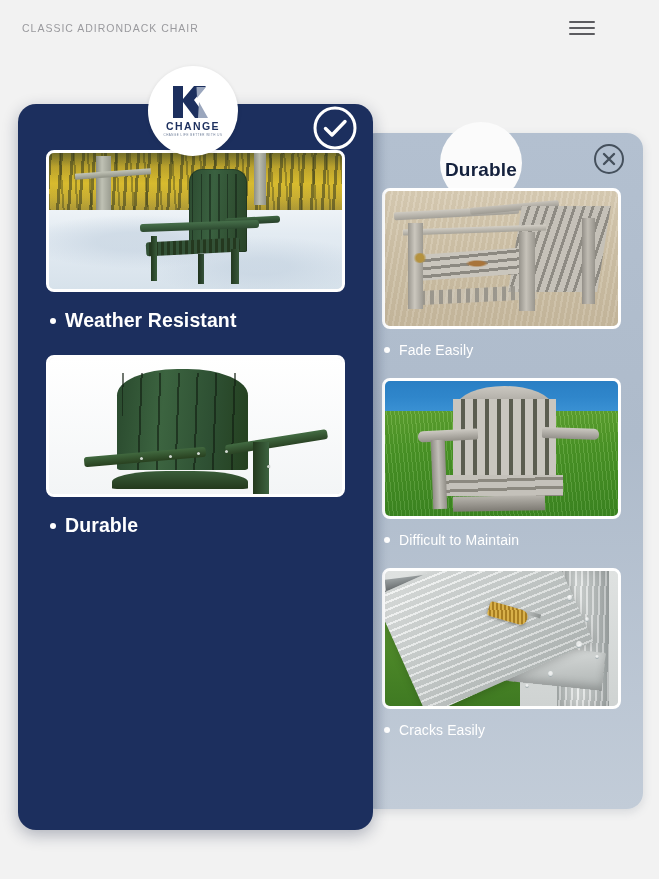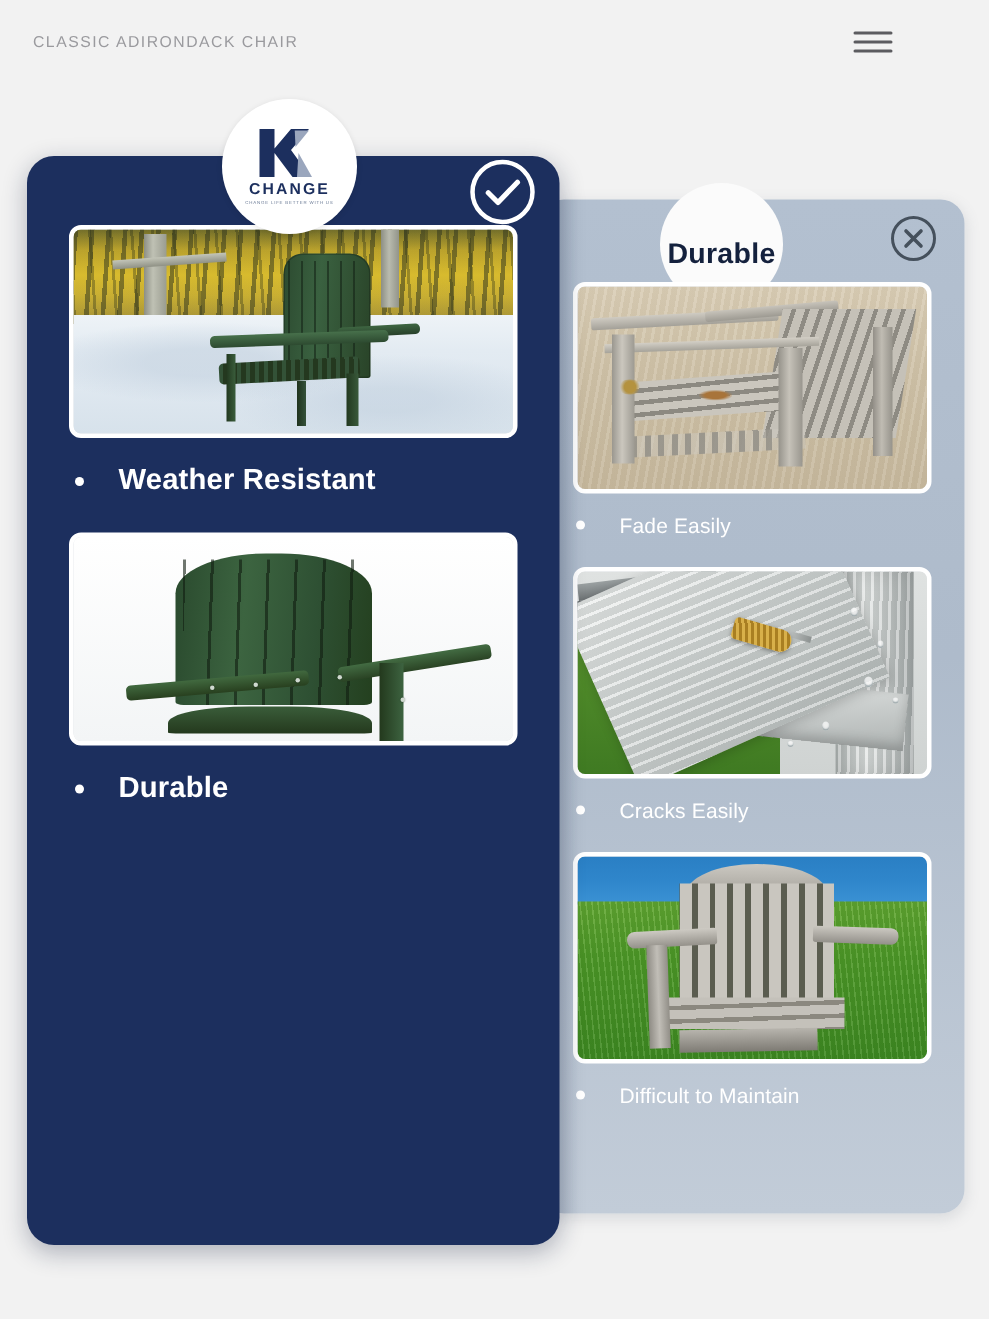--- a/index.html
+++ b/index.html
@@ -197,21 +197,21 @@
     overflow: hidden;
     position: relative;
     background: #dfe3e6;
   }
   .thumb-good { height: 142px; border: 3px solid #ffffff; }
   .thumb-bad  { height: 141px; border: 3px solid #ffffff; }
 
   .feature-label {
     display: flex;
     align-items: center;
-    gap: 23px;
+    gap: 9px;
     color: #ffffff;
   }
   .bullet {
     width: 6px;
     height: 6px;
     border-radius: 50%;
     background: #ffffff;
     flex: 0 0 auto;
   }
   .label-good {
@@ -470,20 +470,42 @@
         </div>
         <div class="feature-label label-bad">
           <span class="bullet"></span>
           <span>Fade Easily</span>
         </div>
       </div>
 
       <div class="feature">
         <div class="thumb thumb-bad">
           <div class="scene">
+            <div class="sc-water"></div>
+            <div class="sc-grass"></div>
+            <div class="chairD">
+              <div class="fanTop"></div>
+              <div class="slats"></div>
+              <div class="armL"></div>
+                <div class="armR"></div>
+              <div class="seat"></div>
+              <div class="legL"></div>
+              <div class="footer"></div>
+            </div>
+          </div>
+        </div>
+        <div class="feature-label label-bad">
+          <span class="bullet"></span>
+          <span>Difficult to Maintain</span>
+        </div>
+      </div>
+
+      <div class="feature">
+        <div class="thumb thumb-bad">
+          <div class="scene">
             <div class="sc-crackbg"></div>
             <div class="sc-cb-grass"></div>
             <div class="sc-cb-fence2"></div>
             <div class="sc-cb-fence"></div>
             <div class="sc-cb-post"></div>
             <div class="sc-cb-gap"></div>
             <div class="sc-cb-crossbar"></div>
             <div class="sc-cb-boardMain"></div>
             <div class="sc-cb-screwtip"></div>
             <div class="sc-cb-screw"></div>
@@ -491,42 +513,20 @@
             <div class="drop" style="left:86%;top:34%;width:4px;height:5px;"></div>
             <div class="drop" style="left:82%;top:52%;width:6px;height:7px;"></div>
             <div class="drop" style="left:90%;top:62%;width:4px;height:4px;"></div>
             <div class="drop" style="left:70%;top:74%;width:5px;height:6px;"></div>
             <div class="drop" style="left:60%;top:84%;width:4px;height:4px;"></div>
           </div>
         </div>
         <div class="feature-label label-bad">
           <span class="bullet"></span>
           <span>Cracks Easily</span>
-        </div>
-      </div>
-
-      <div class="feature">
-        <div class="thumb thumb-bad">
-          <div class="scene">
-            <div class="sc-water"></div>
-            <div class="sc-grass"></div>
-            <div class="chairD">
-              <div class="fanTop"></div>
-              <div class="slats"></div>
-              <div class="armL"></div>
-                <div class="armR"></div>
-              <div class="seat"></div>
-              <div class="legL"></div>
-              <div class="footer"></div>
-            </div>
-          </div>
-        </div>
-        <div class="feature-label label-bad">
-          <span class="bullet"></span>
-          <span>Difficult to Maintain</span>
         </div>
       </div>
 
     </div>
 
     <div class="icon-cross">
       <svg viewBox="0 0 32 32" width="32" height="32">
         <circle cx="16" cy="16" r="14" fill="none" stroke="#45505c" stroke-width="2"></circle>
         <path d="M11 11 L21 21 M21 11 L11 21" stroke="#45505c" stroke-width="2.4" stroke-linecap="round"></path>
       </svg>

